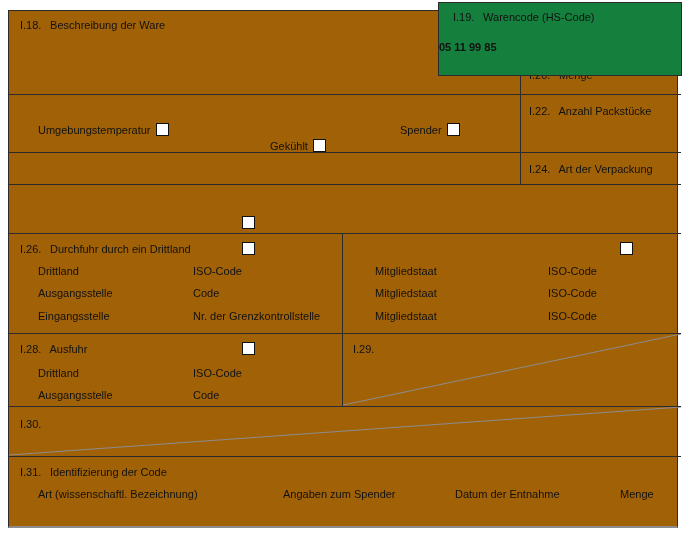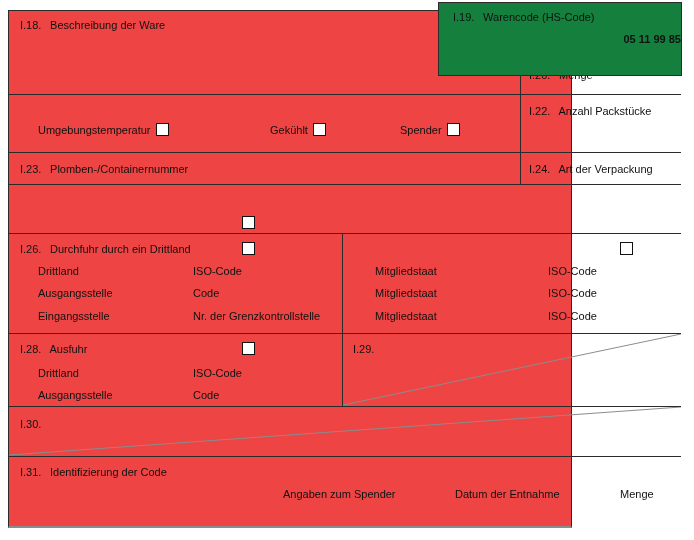--- a/index.html
+++ b/index.html
@@ -1,31 +1,31 @@
 <!DOCTYPE html>
 <html><head>
 <meta charset="utf-8">
 <style>
   html,body{margin:0;padding:0;background:#ffffff;}
   body{width:694px;height:540px;position:relative;overflow:hidden;
        font-family:"Liberation Sans", sans-serif;color:#111;}
-  .form-frame{position:absolute;left:8px;top:10px;width:564px;height:518px;
-       border:1px solid #2b2b2b;border-bottom:2px solid #8c8c8c;box-sizing:border-box;background:#ef4444;text-decoration:underline;}
+  .form-frame{position:absolute;left:8px;top:10px;width:670px;height:518px;
+       border:1px solid #2b2b2b;border-bottom:2px solid #8c8c8c;box-sizing:border-box;background:#a16207;text-decoration:underline;}
   .hline{position:absolute;height:1px;background:#2b2b2b;left:0;width:672px;z-index:1;}
   .vline{position:absolute;width:1px;background:#2b2b2b;z-index:1;}
   .txt{position:absolute;white-space:nowrap;font-size:11px;line-height:13px;z-index:2;}
   .num{display:inline-block;min-width:27px;}
   .cb{display:inline-block;width:11px;height:11px;border:1.5px solid #111;background:#fff;
       box-sizing:content-box;}
   .cb.abs{position:absolute;z-index:2;}
   .cb.inline{margin-left:5px;vertical-align:-2px;}
   .i19-box{position:absolute;left:438px;top:2px;width:244px;height:74px;background:#15803d;
       border:1px solid #2b2b2b;box-sizing:border-box;z-index:3;font-size:11px;}
   .i19-label{position:absolute;left:14px;top:8px;white-space:nowrap;}
-  .i19-value{position:absolute;left:0;top:30px;width:100%;text-align:right;font-weight:bold;}
+  .i19-value{position:absolute;left:0;top:38px;width:100%;text-align:left;font-weight:bold;}
   svg.diag{position:absolute;z-index:0;}
 </style>
 </head>
 <body>
 
 <div class="form-frame">
 
   <div class="hline" style="top:83px"></div>
   <div class="hline" style="top:141px"></div>
   <div class="hline" style="top:173px"></div>
@@ -49,36 +49,32 @@
   </div>
 
   <div class="txt" style="left:520px;top:58px">
     <span class="num">I.20.</span>
     <span>Menge</span>
   </div>
 
   <div class="txt" style="left:29px;top:112px">
     <span>Umgebungstemperatur</span><span class="cb inline"></span>
   </div>
-  <div class="txt" style="left:261px;top:112px">
+  <div class="txt" style="left:261px;top:128px">
     <span>Gekühlt</span><span class="cb inline"></span>
   </div>
   <div class="txt" style="left:391px;top:112px">
     <span>Spender</span><span class="cb inline"></span>
   </div>
 
   <div class="txt" style="left:520px;top:94px">
     <span class="num">I.22.</span>
     <span>Anzahl Packstücke</span>
   </div>
 
-  <div class="txt" style="left:11px;top:152px">
-    <span class="num">I.23.</span>
-    <span>Plomben-/Containernummer</span>
-  </div>
   <div class="txt" style="left:520px;top:152px">
     <span class="num">I.24.</span>
     <span>Art der Verpackung</span>
   </div>
 
   <span class="cb abs" style="left:233px;top:205px"></span>
 
   <div class="txt" style="left:11px;top:232px">
     <span class="num">I.26.</span>
     <span>Durchfuhr durch ein Drittland</span>
@@ -110,20 +106,21 @@
   <div class="txt" style="left:184px;top:378px">Code</div>
 
   <div class="txt" style="left:344px;top:332px">I.29.</div>
 
   <div class="txt" style="left:11px;top:407px">I.30.</div>
 
   <div class="txt" style="left:11px;top:455px">
     <span class="num">I.31.</span>
     <span>Identifizierung der Code</span>
   </div>
+  <div class="txt" style="left:29px;top:477px">Art (wissenschaftl. Bezeichnung)</div>
   <div class="txt" style="left:274px;top:477px">Angaben zum Spender</div>
   <div class="txt" style="left:446px;top:477px">Datum der Entnahme</div>
   <div class="txt" style="left:611px;top:477px">Menge</div>
 
 </div>
 
 <div class="i19-box">
   <div class="i19-label">
     <span class="num">I.19.</span>
     <span>Warencode (HS-Code)</span>

